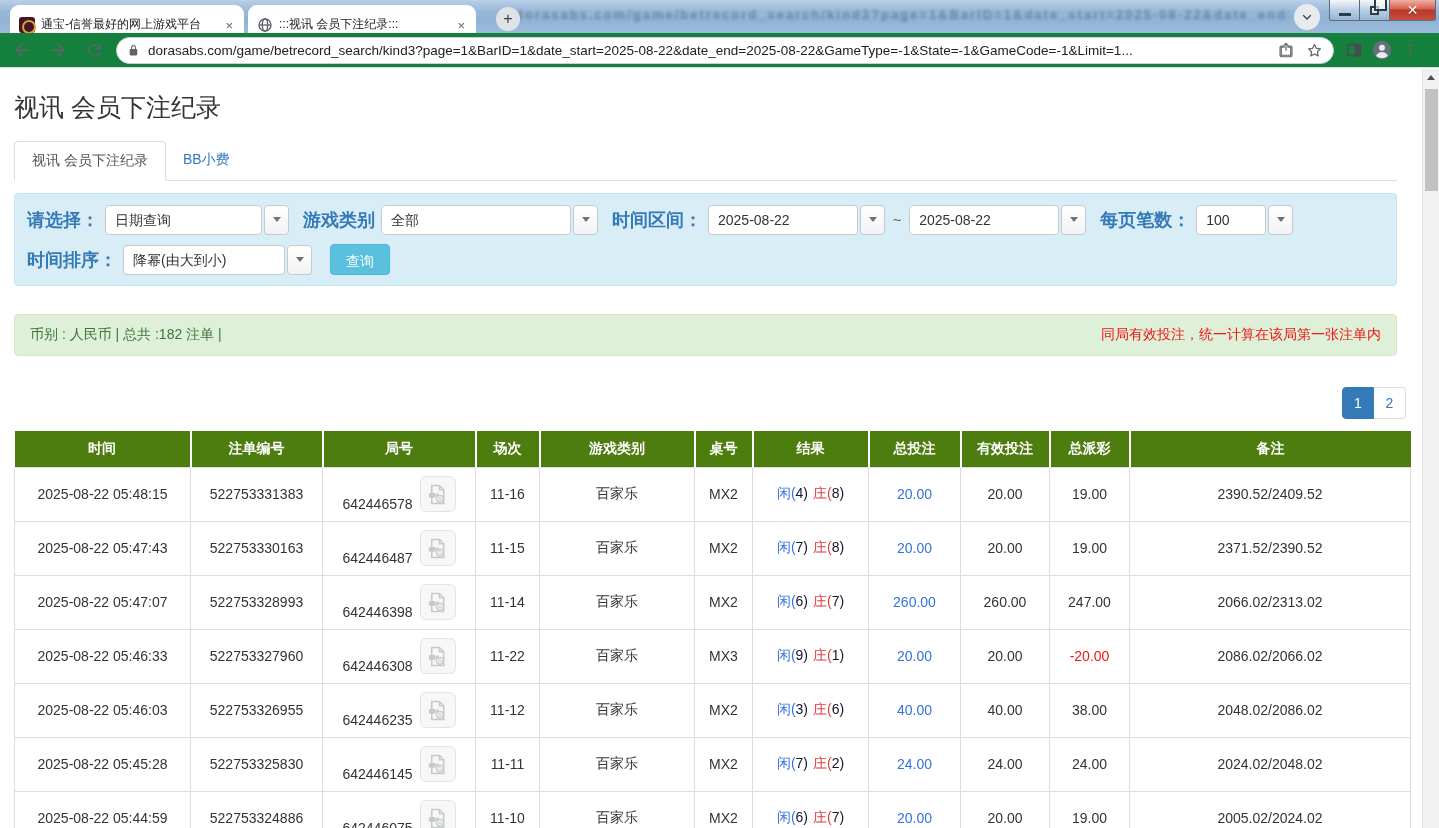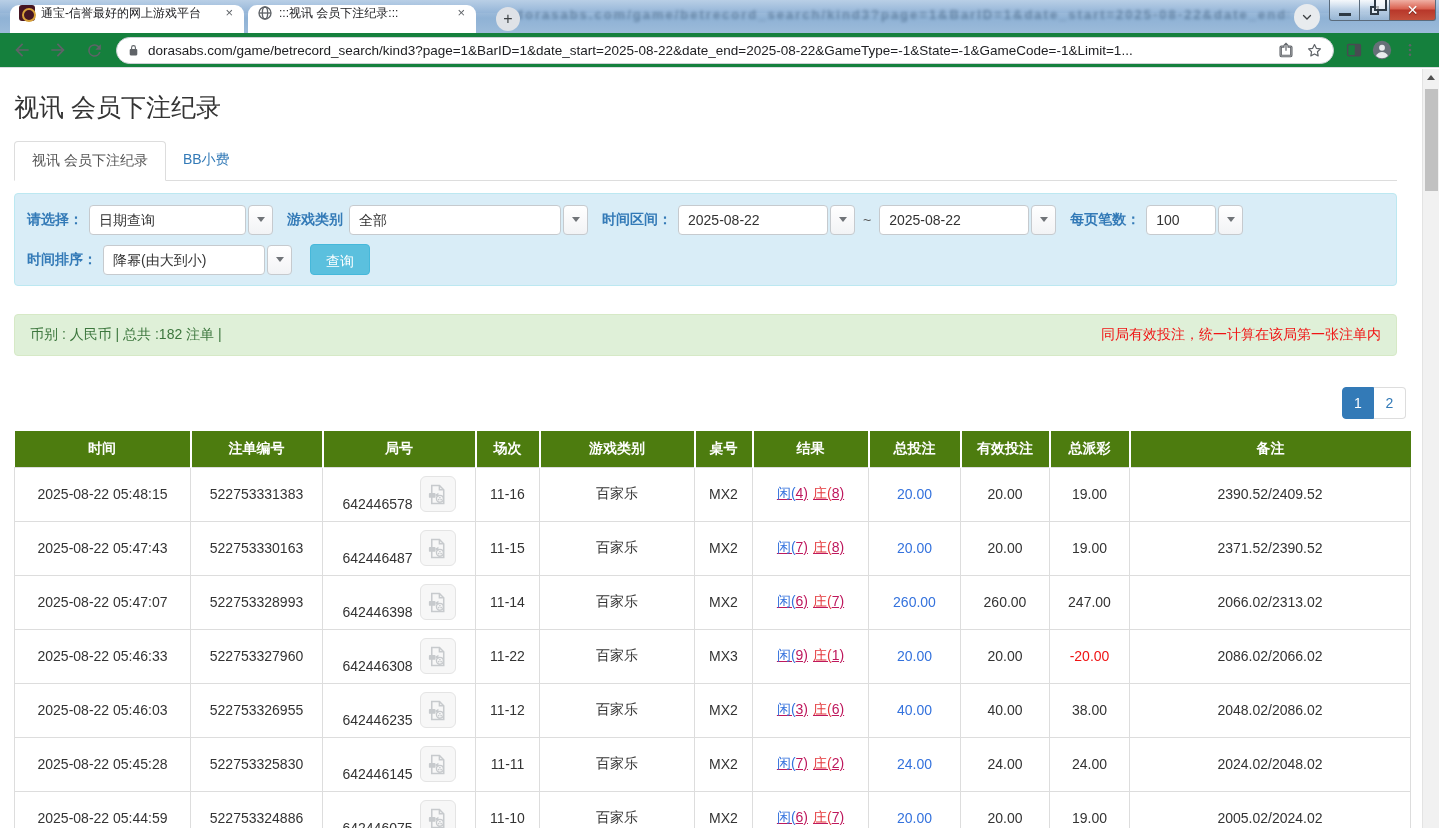--- a/index.html
+++ b/index.html
@@ -6,21 +6,21 @@
   html,body { width:1439px; height:828px; overflow:hidden; background:#fff;
     font-family:"Liberation Sans","DejaVu Sans",sans-serif; }
 
   
   .titlebar { position:relative; height:33px;
     background:linear-gradient(#b9cfe6 0%, #93b4d7 40%, #7fa4cc00 0), linear-gradient(#b9cfe6, #8fb2d5 55%, #9cbbda); }
   .glass-noise { position:absolute; left:515px; right:150px; top:7px; height:20px;
     overflow:hidden; white-space:nowrap; color:#13304f; opacity:.38; filter:blur(1.6px);
     font-size:13px; letter-spacing:2px; font-weight:bold; }
   .tab { position:absolute; top:5px; height:28px; background:#fff; border-radius:9px 9px 0 0;
-    display:flex; align-items:flex-start; padding:0 9px; font-size:12px; color:#202124; }
+    display:flex; align-items:flex-end; padding:0 9px; font-size:12px; color:#202124; }
   .tab.t1 { left:10px; width:234px; }
   .tab.t2 { left:248px; width:228px; }
   .tab .ttl { flex:1; overflow:hidden; white-space:nowrap; text-overflow:ellipsis; margin:0 6px; }
   .tab .closex { color:#5f6368; font-size:13px; padding:0 2px; cursor:default; }
   .fav1 { width:16px; height:16px; border-radius:3px; background:#451523; position:relative; flex:none; }
   .fav1::after { content:""; position:absolute; left:3px; top:3px; width:10px; height:10px;
     border-radius:50%; border:2px solid #d8a13a; }
   .newtab-btn { position:absolute; left:496px; top:7px; width:24px; height:24px; border-radius:50%;
     background:#dfe2e7; color:#3c4043; font-size:16px; line-height:23px; text-align:center; }
   .tabsearch-btn { position:absolute; left:1294px; top:4px; width:26px; height:26px; border-radius:50%;
@@ -64,21 +64,21 @@
   .nav-tab { padding:10px 17px; font-size:14px; margin-bottom:-1px; }
   .nav-tab.active { border:1px solid #ddd; border-bottom-color:#fff; border-radius:4px 4px 0 0;
     color:#555; background:#fff; }
   .nav-tab.plain { color:#337ab7; }
 
   
   .filter-panel { margin-top:12px; width:1383px; background:#d9edf7; border:1px solid #bce8f1;
     border-radius:4px; padding:10px 12px; }
   .f-row { display:flex; align-items:center; height:31px; }
   .f-row + .f-row { margin-top:9px; }
-  .f-label { color:#337ab7; font-weight:bold; font-size:14px; margin:0 6px 0 0; white-space:nowrap; }
+  .f-label { color:#337ab7; font-weight:bold; font-size:18px; margin:0 6px 0 0; white-space:nowrap; }
   .combo { display:flex; align-items:stretch; margin-right:14px; }
   .combo-text { background:#fff; border:1px solid #c6cace; border-radius:4px; height:30px;
     line-height:28px; padding:0 9px; font-size:14px; color:#333; }
   .combo-arrow { width:25px; height:30px; margin-left:2px; background:linear-gradient(#fff,#f2f3f5);
     border:1px solid #c6cace; border-radius:4px; display:flex; align-items:center; justify-content:center; }
   .combo-arrow::after { content:""; width:0; height:0; border-left:4px solid transparent;
     border-right:4px solid transparent; border-top:5px solid #707478; }
   .tilde { color:#555; font-size:14px; margin:0 8px 0 -6px; }
   .btn-search { background:#5bc0de; border:1px solid #46b8da; color:#fff; font-size:14px;
     border-radius:4px; height:31px; padding:8px 15px; margin-left:4px; }
@@ -102,21 +102,21 @@
   table.bets { margin-top:12px; border-collapse:collapse; table-layout:fixed; width:1396px; }
   table.bets th { background:#4d7c0f; color:#fff; font-size:14px; font-weight:bold; height:36px;
     border-right:2px solid #fff; }
   table.bets th:last-child { border-right:none; }
   table.bets td { border:1px solid #ddd; height:54px; text-align:center; font-size:14px;
     color:#333; background:#fff; }
   .round-cell { display:flex; align-items:flex-end; justify-content:center; gap:7px; }
   .video-btn { width:36px; height:36px; background:#f7f7f7; border:1px solid #e4e4e4; border-radius:6px;
     display:flex; align-items:center; justify-content:center; }
   .money-link { color:#3472dd; }
-  .res { display:inline-block; color:#be185d;text-decoration:underline; }
+  .res { display:inline-block; color:#0f172a; }
   .res.player { margin-right:5px; }
   .res.player::first-letter { color:#3472dd; }
   .res.banker::first-letter { color:#e4393c; }
   td .neg { color:#f01414; }
 </style>
 </head>
 <body>
 
 <div class="titlebar">
   <div class="glass-noise">dorasabs.com/game/betrecord_search/kind3?page=1&amp;BarID=1&amp;date_start=2025-08-22&amp;date_end=2025-08-22&amp;GameType=-1&amp;State=-1&amp;GameCode=-1&amp;Limit=1...</div>
@@ -230,21 +230,21 @@
 
   <div class="filter-panel">
     <div class="f-row">
       <span class="f-label">请选择：</span>
       <span class="combo">
         <span class="combo-text" style="width:157px;">日期查询</span>
         <span class="combo-arrow"></span>
       </span>
       <span class="f-label">游戏类别</span>
       <span class="combo">
-        <span class="combo-text" style="width:212px;">全部</span>
+        <span class="combo-text" style="width:190px;">全部</span>
         <span class="combo-arrow"></span>
       </span>
       <span class="f-label">时间区间：</span>
       <span class="combo">
         <span class="combo-text" style="width:150px;">2025-08-22</span>
         <span class="combo-arrow"></span>
       </span>
       <span class="tilde">~</span>
       <span class="combo">
         <span class="combo-text" style="width:150px;">2025-08-22</span>

